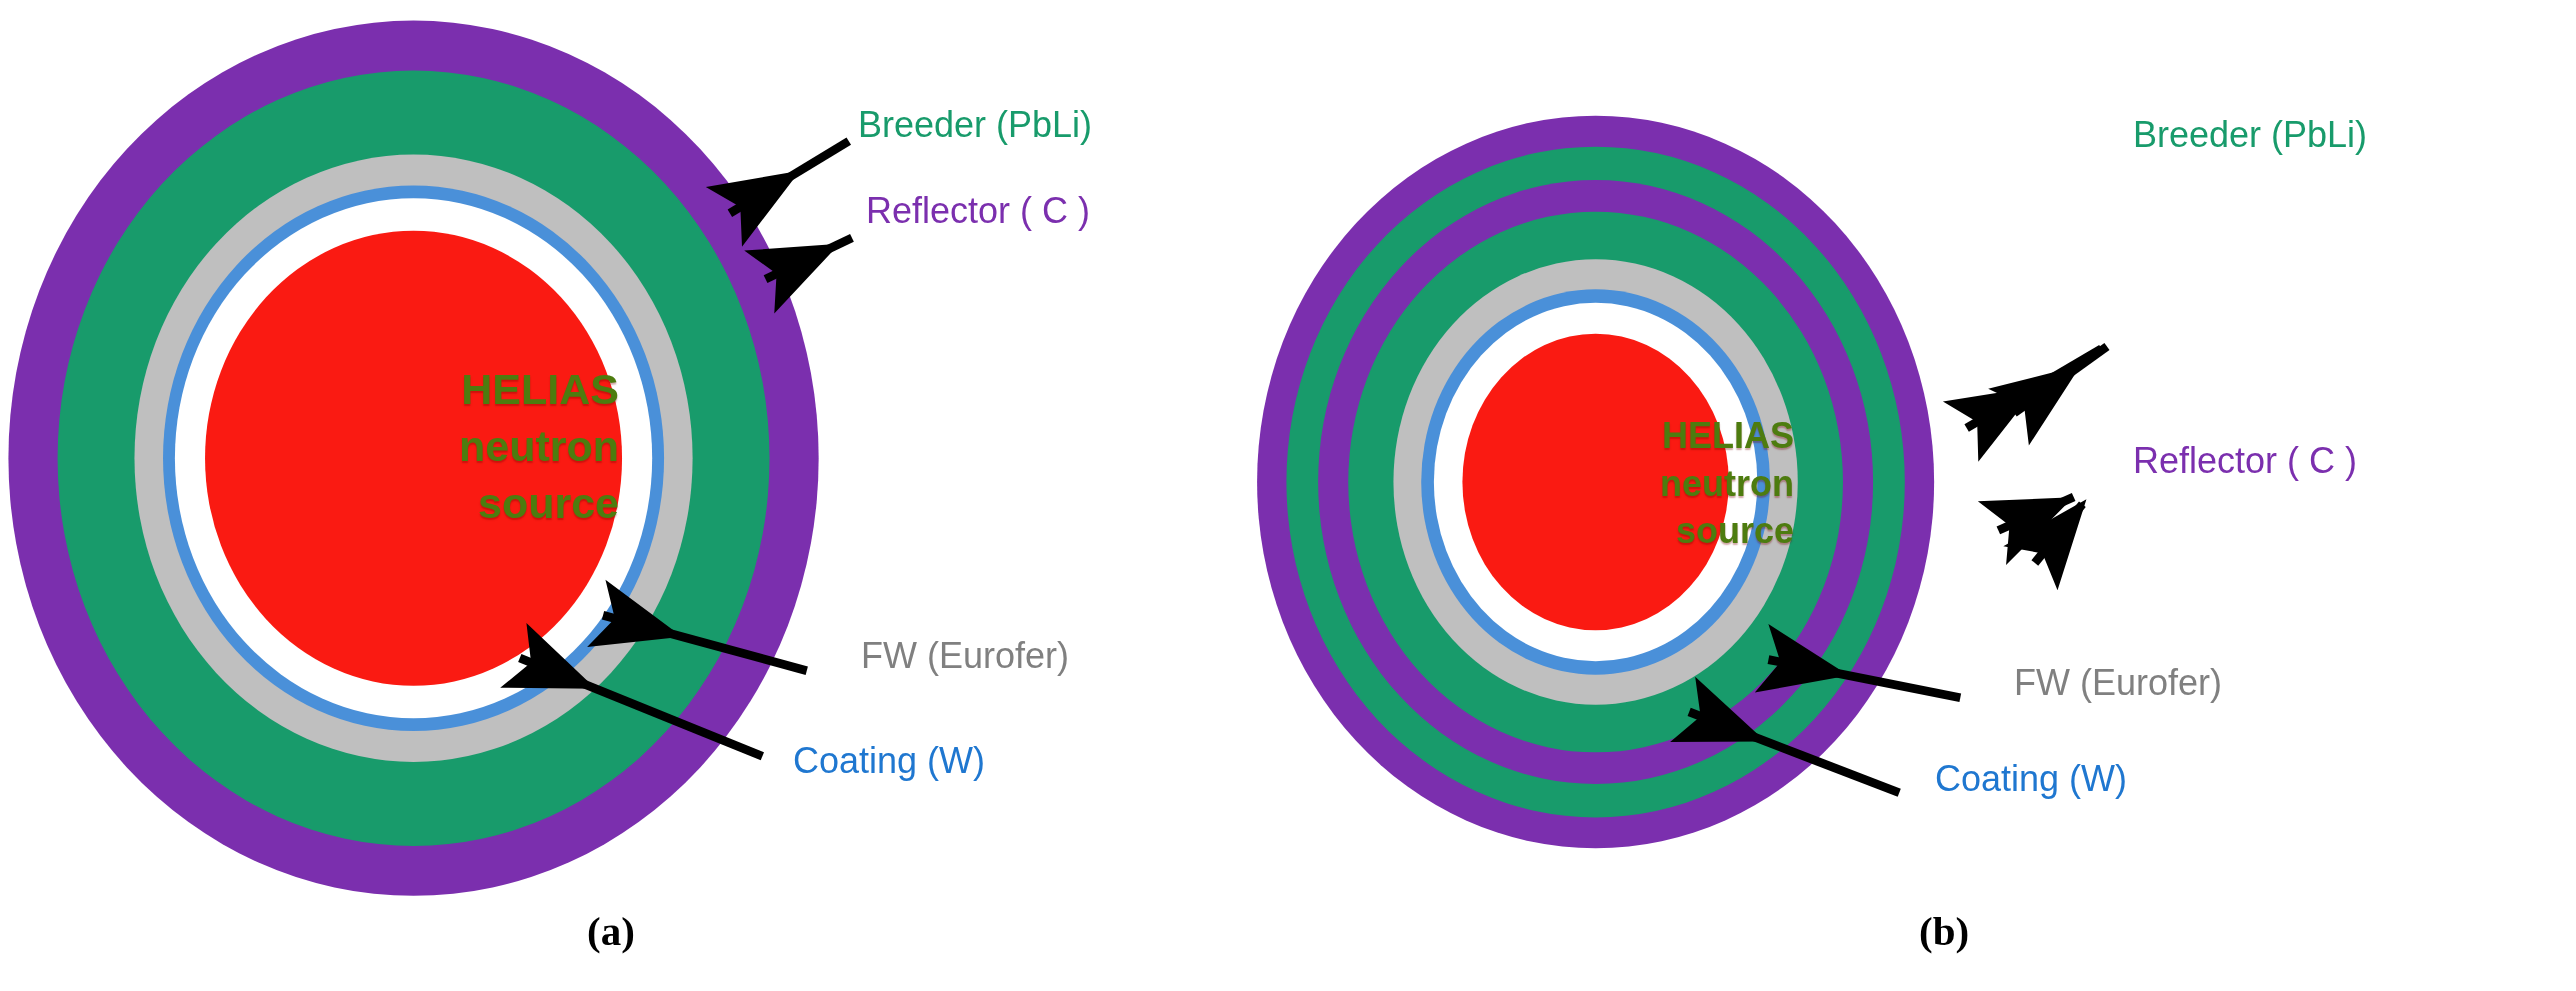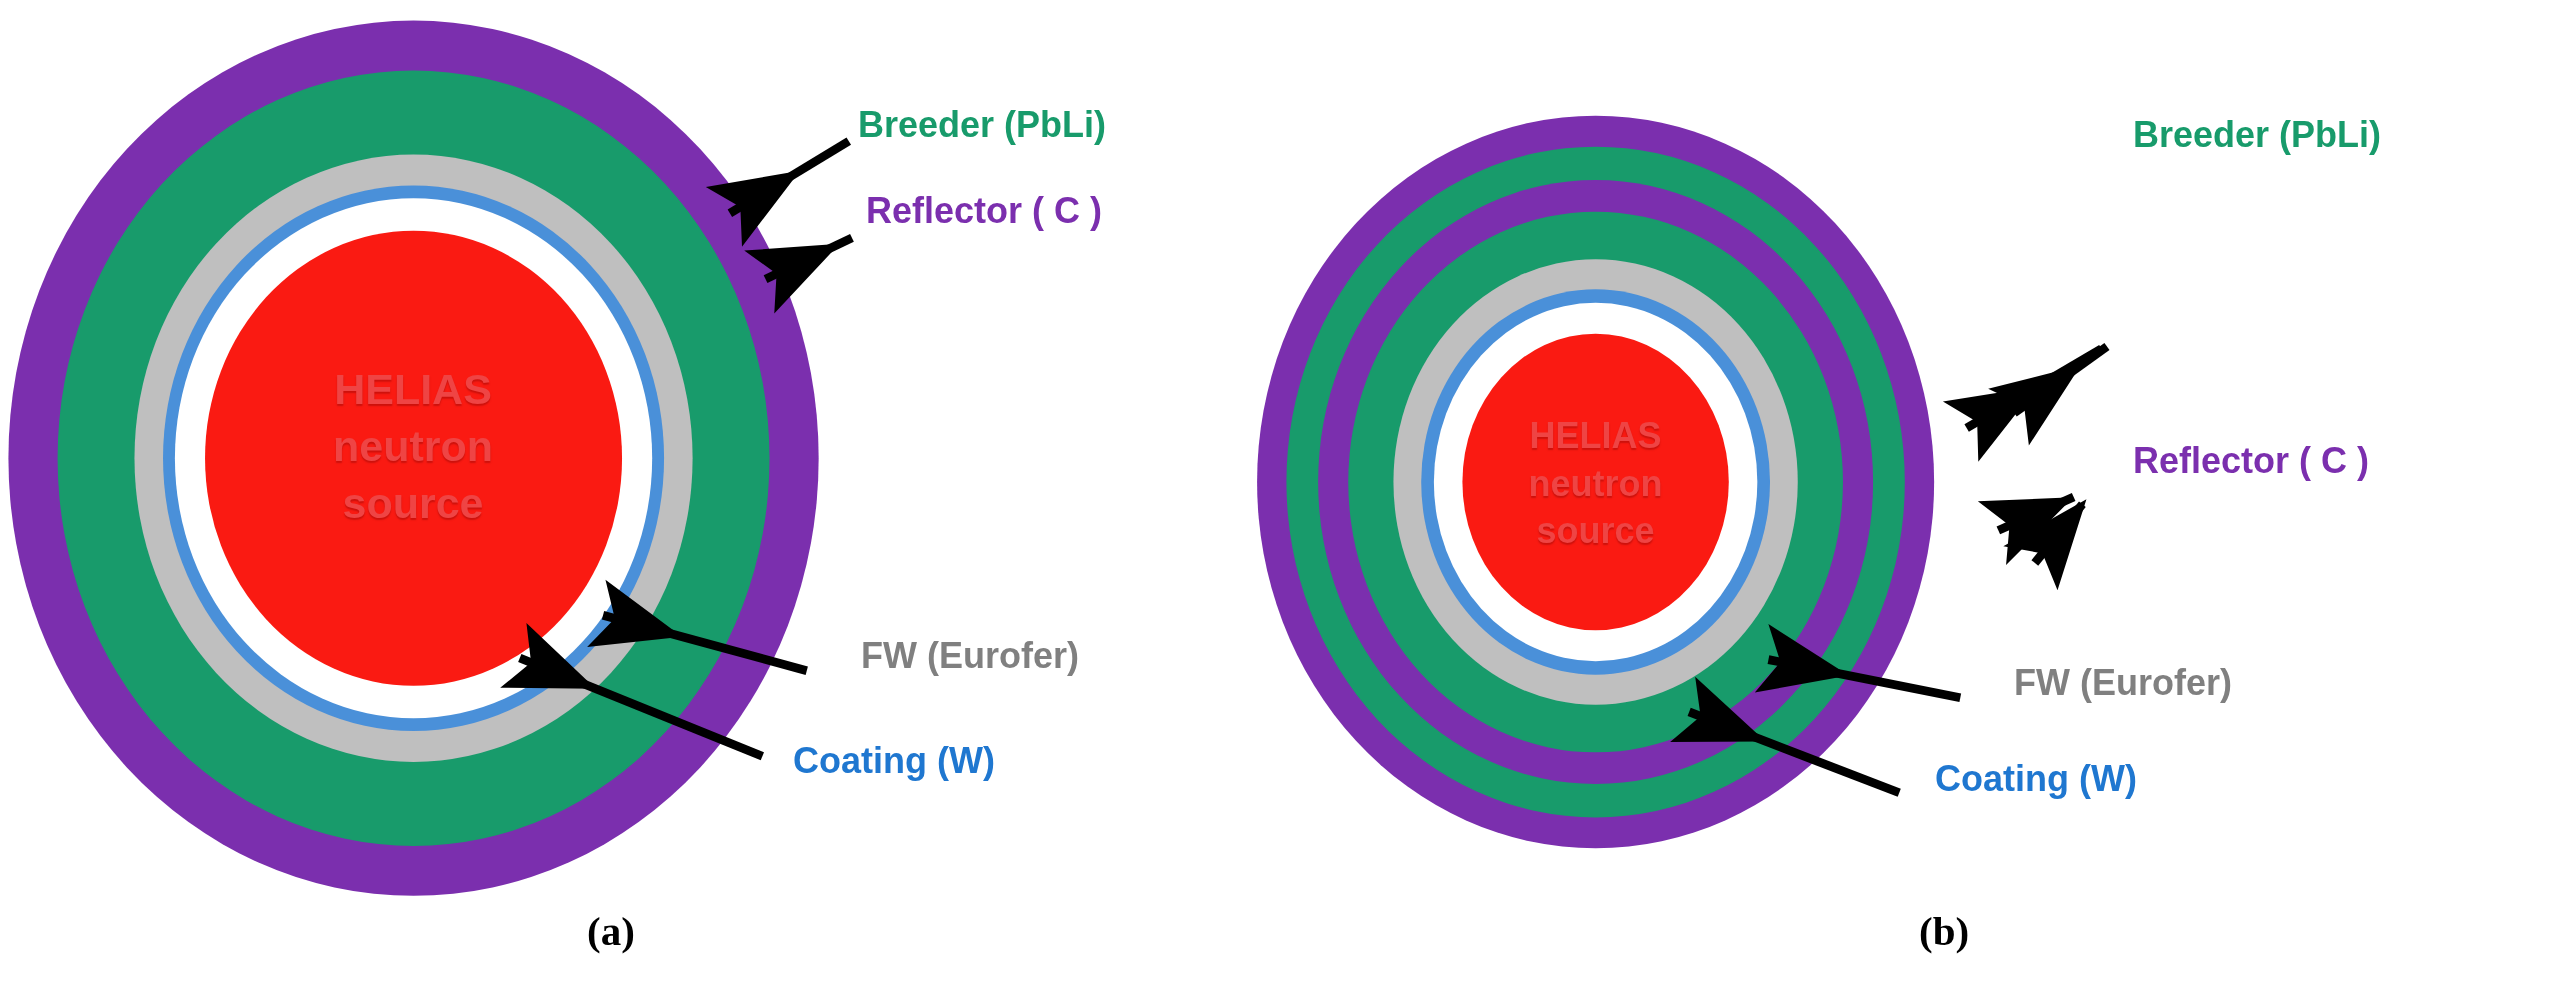--- a/index.html
+++ b/index.html
@@ -10,36 +10,36 @@
     font-family:"Liberation Sans", sans-serif;
     overflow:hidden;
     position:relative;
   }
   #stage{position:absolute;left:0;top:0;width:2576px;height:991px;}
   svg.fig{position:absolute;left:0;top:0;width:2576px;height:991px;}
 
   .lbl{
     position:absolute;
     font-family:"Liberation Sans", sans-serif;
-    font-weight:bold;
+    font-weight:normal;
     white-space:nowrap;
     line-height:1;
   }
   .caption{
     position:absolute;
     font-family:"Liberation Serif", serif;
     font-weight:bold;
     color:#000000;
     font-size:41px;
     white-space:nowrap;
   }
   .core-text{
     position:absolute;
-    text-align:center;
-    color:#ef4444;
+    text-align:right;
+    color:#4d7c0f;
     font-family:"Liberation Sans", sans-serif;
     font-weight:bold;
     font-size:43px;
     line-height:1.32;
     white-space:nowrap;
     text-shadow:0 1.6px 1.6px rgba(120,0,0,.35);
   }
 </style>
 </head>
 <body>

